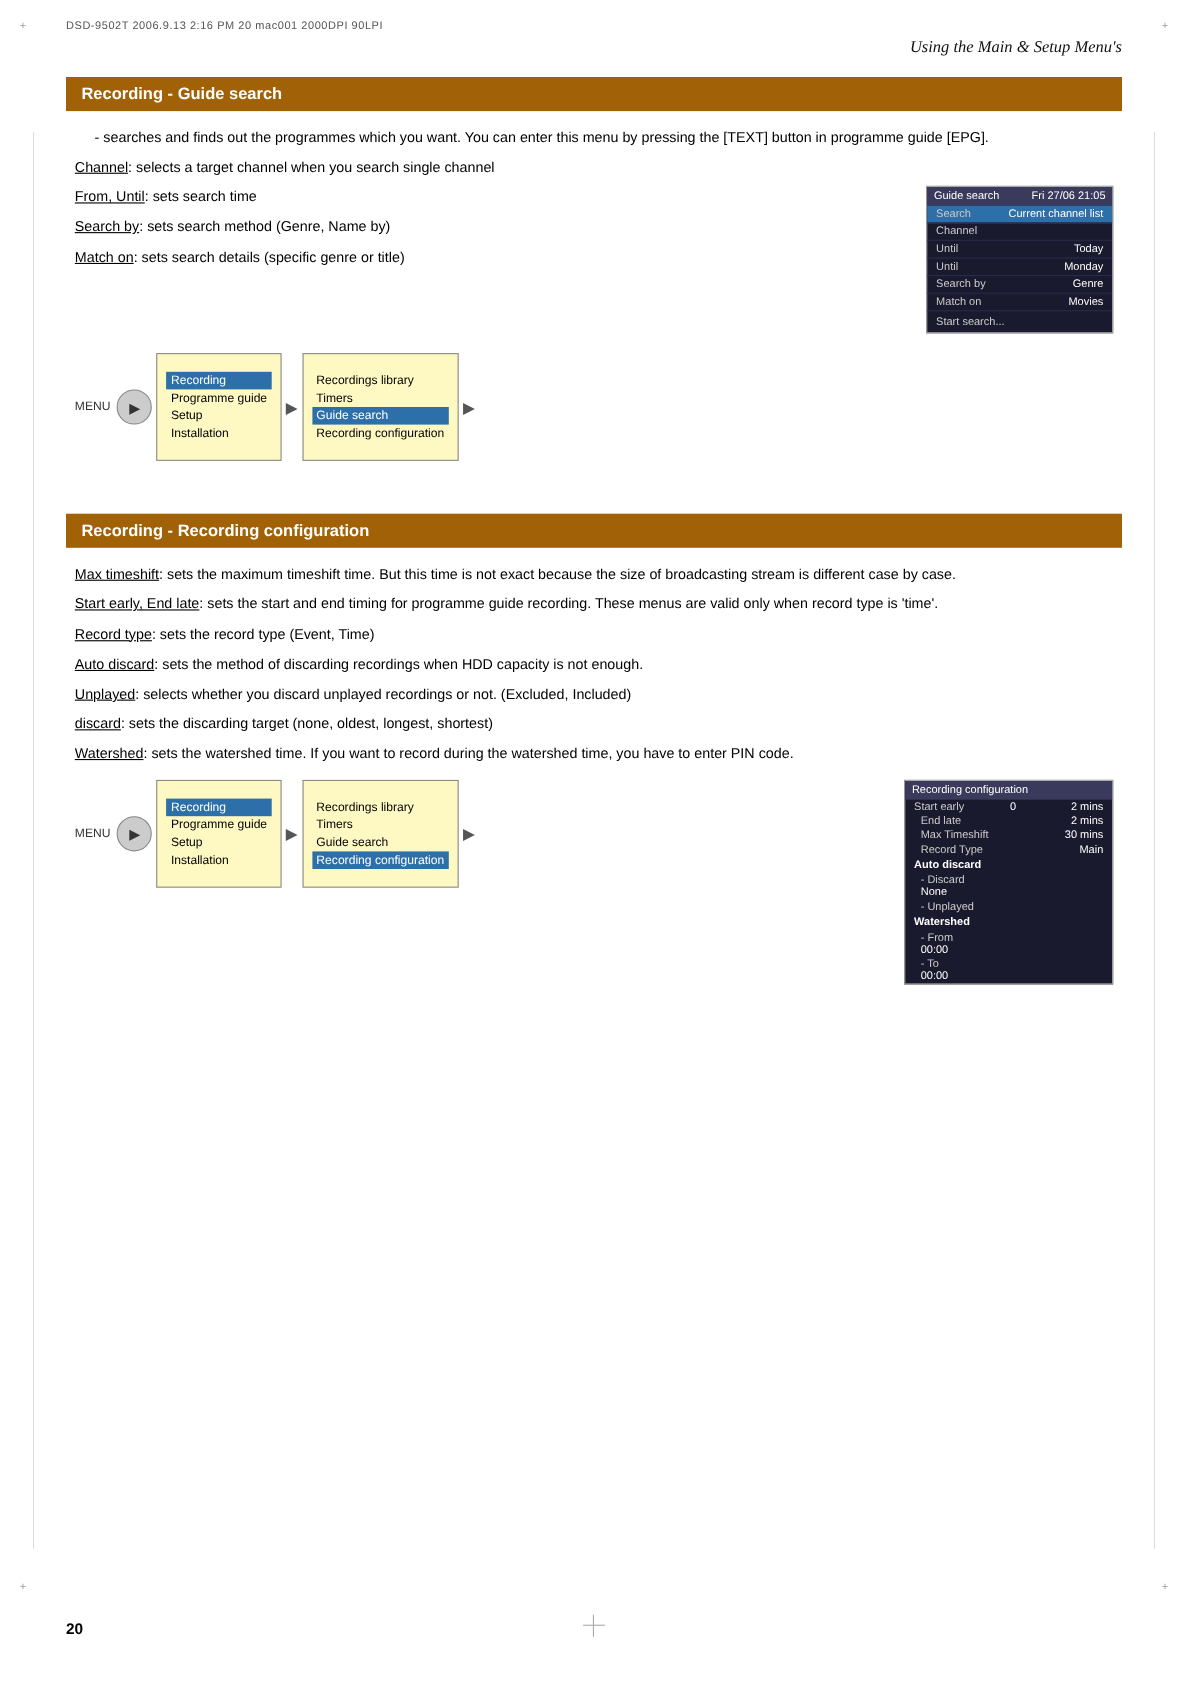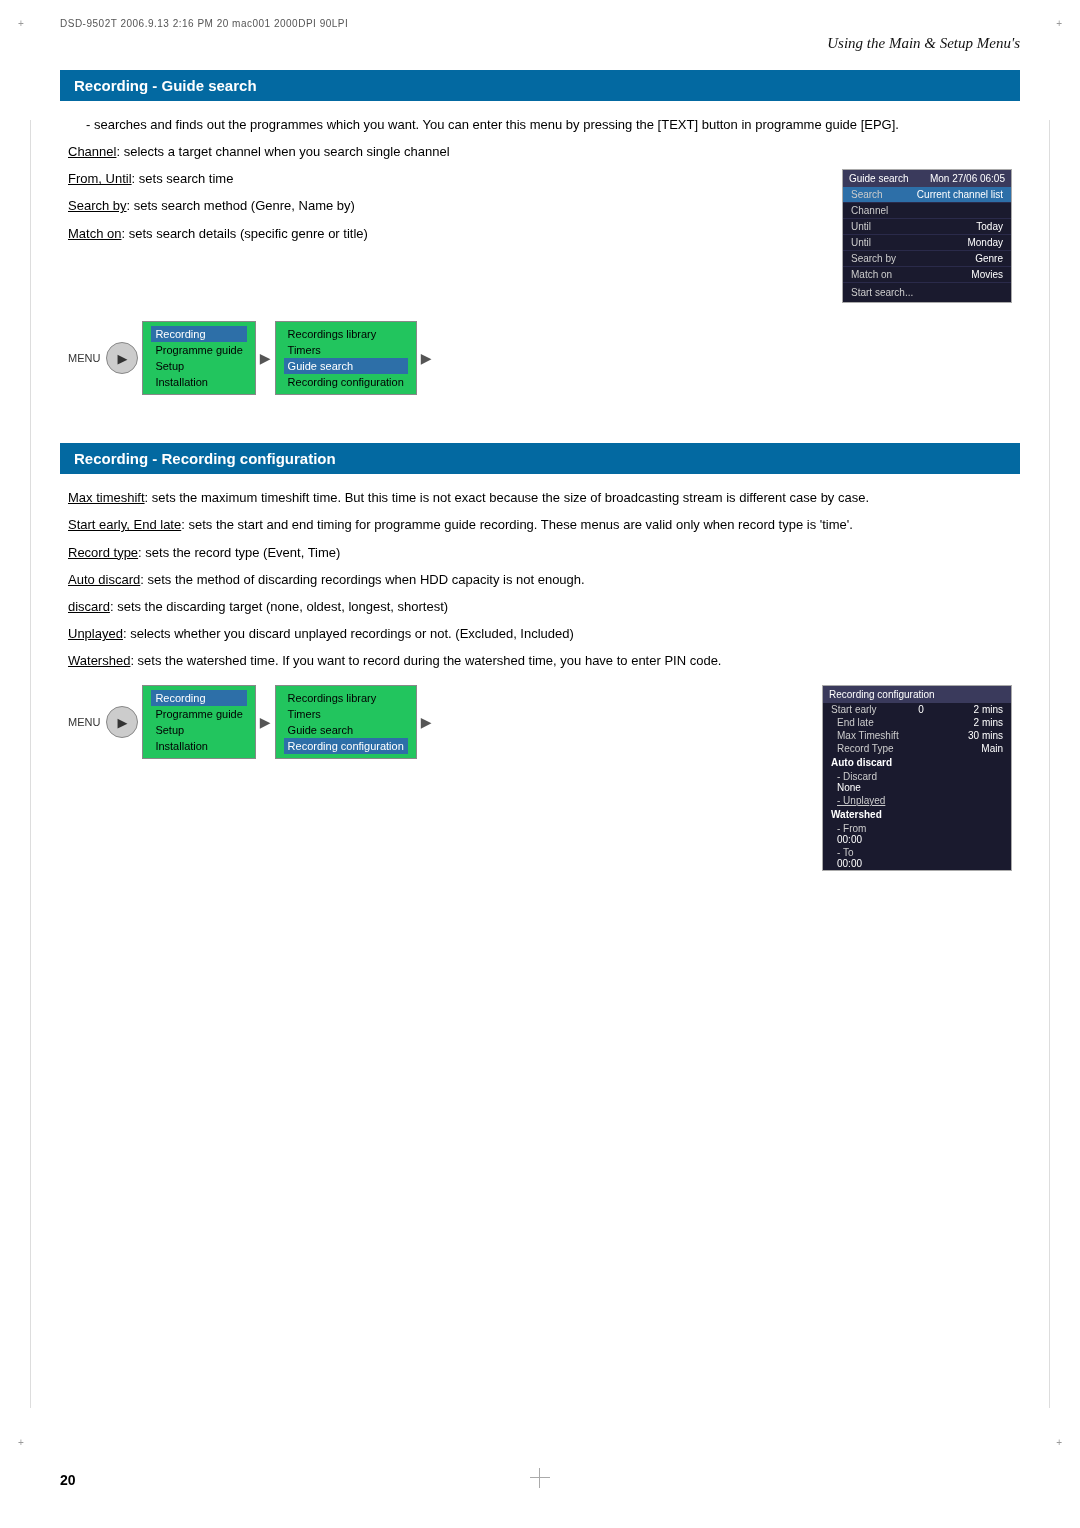--- a/index.html
+++ b/index.html
@@ -56,21 +56,21 @@
       text-align: right;
       font-family: Georgia, serif;
       font-style: italic;
       font-size: 15px;
       margin-bottom: 18px;
       color: #111;
     }
 
     
     .section-header {
-      background: #0369a1;
+      background: #a16207;
       color: #fff;
       font-size: 15px;
       font-weight: bold;
       padding: 7px 14px;
       margin-bottom: 14px;
     }
 
     
     .section-content {
       padding: 0 8px;
@@ -120,22 +120,22 @@
       flex-shrink: 0;
     }
     .arrow-right {
       font-size: 14px;
       color: #555;
       margin: 0 4px;
     }
     
     .menu-box {
       border: 1px solid #888;
-      background: #22c55e;
-      padding: 4px 8px;
+      background: #fef9c3;
+      padding: 16px 8px;
       font-size: 11px;
       min-width: 100px;
     }
     .menu-box .menu-item {
       padding: 2px 4px;
       cursor: default;
     }
     .menu-box .menu-item.highlighted {
       background: #2d6fa8;
       color: #fff;
@@ -294,21 +294,21 @@
           <span class="underline">Search by</span><span>: sets search method (Genre, Name by)</span>
         </p>
         <p>
           <span class="underline">Match on</span><span>: sets  search details (specific genre or title)</span>
         </p>
       </div>
 
       <div class="screen-mockup">
         <div class="screen-title">
           <span>Guide search</span>
-          <span>Mon 27/06 06:05</span>
+          <span>Fri 27/06 21:05</span>
         </div>
         <div class="screen-row highlighted">
           <span class="label">Search</span>
           <span class="value">Current channel list</span>
         </div>
         <div class="screen-row">
           <span class="label">Channel</span>
           <span class="value"></span>
         </div>
         <div class="screen-row">
@@ -364,24 +364,24 @@
     <p>
       <span class="underline">Start early, End late</span><span>: sets the start and end timing for programme guide recording. These menus are valid only when record type is 'time'.</span>
     </p>
     <p>
       <span class="underline">Record type</span><span>: sets the record type (Event, Time)</span>
     </p>
     <p>
       <span class="underline">Auto discard</span><span>: sets the method of discarding recordings when HDD capacity is not enough.</span>
     </p>
     <p>
+      <span class="underline">Unplayed</span><span>: selects whether you discard unplayed recordings or not. (Excluded, Included)</span>
+    </p>
+    <p>
       <span class="underline">discard</span><span>: sets the discarding target (none, oldest, longest, shortest)</span>
-    </p>
-    <p>
-      <span class="underline">Unplayed</span><span>: selects whether you discard unplayed recordings or not. (Excluded, Included)</span>
     </p>
     <p>
       <span class="underline">Watershed</span><span>: sets the watershed time. If you want to record during the watershed time, you have to enter PIN code.</span>
     </p>
 
     <div style="display:flex; align-items:flex-start; margin-top:14px;">
       <div style="display:flex; align-items:center; flex:1;">
         <span class="menu-label">MENU</span>
         <div class="circle-btn">▶</div>
         <div class="menu-box">
@@ -427,21 +427,21 @@
         </div>
 
         <div class="screen-section">Auto discard</div>
 
         <div class="screen-sub">
           <span style="color:#ccc;font-size:10px;">- Discard</span>
           <span style="color:#fff;font-size:10px;">None</span>
         </div>
 
         <div class="screen-sub">
-          <span style="color:#ccc;font-size:10px;text-decoration:underline;">- Unplayed</span>
+          <span style="color:#ccc;font-size:10px;">- Unplayed</span>
           <span style="color:#fff;font-size:10px;"></span>
         </div>
 
         <div class="screen-section">Watershed</div>
 
         <div class="screen-sub">
           <span style="color:#ccc;font-size:10px;">- From</span>
           <span style="color:#fff;font-size:10px;">00:00</span>
         </div>
 

